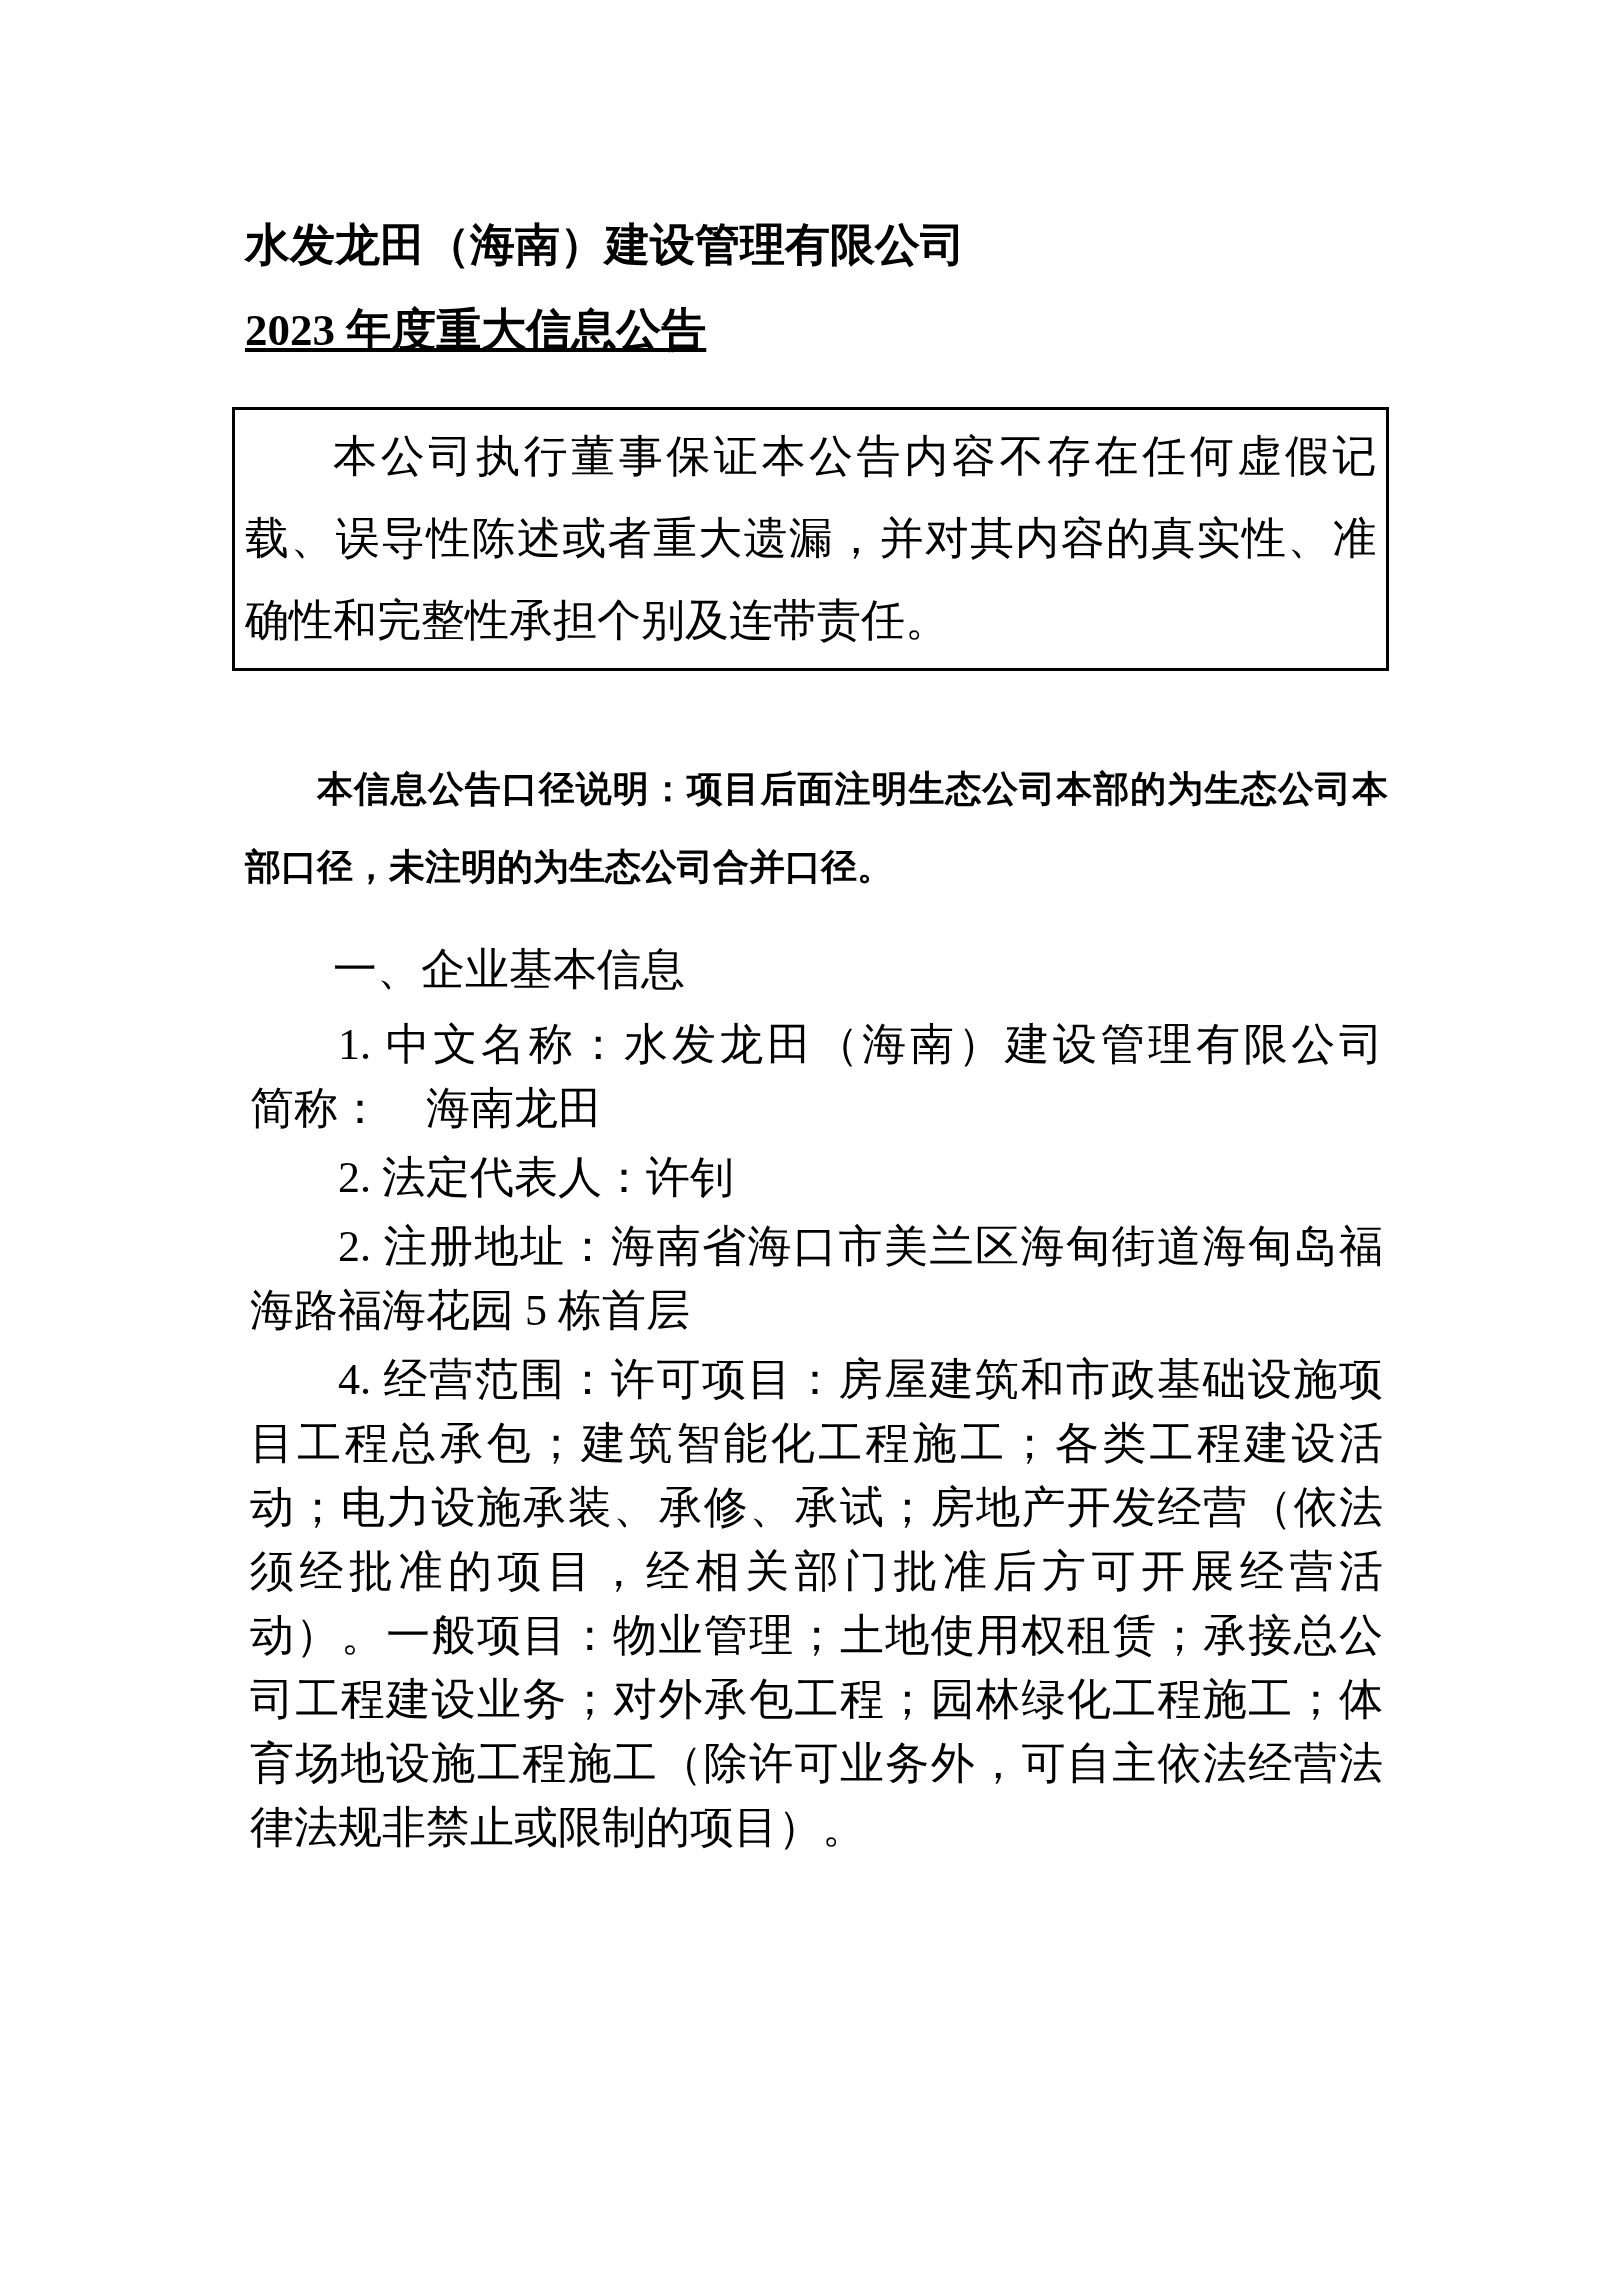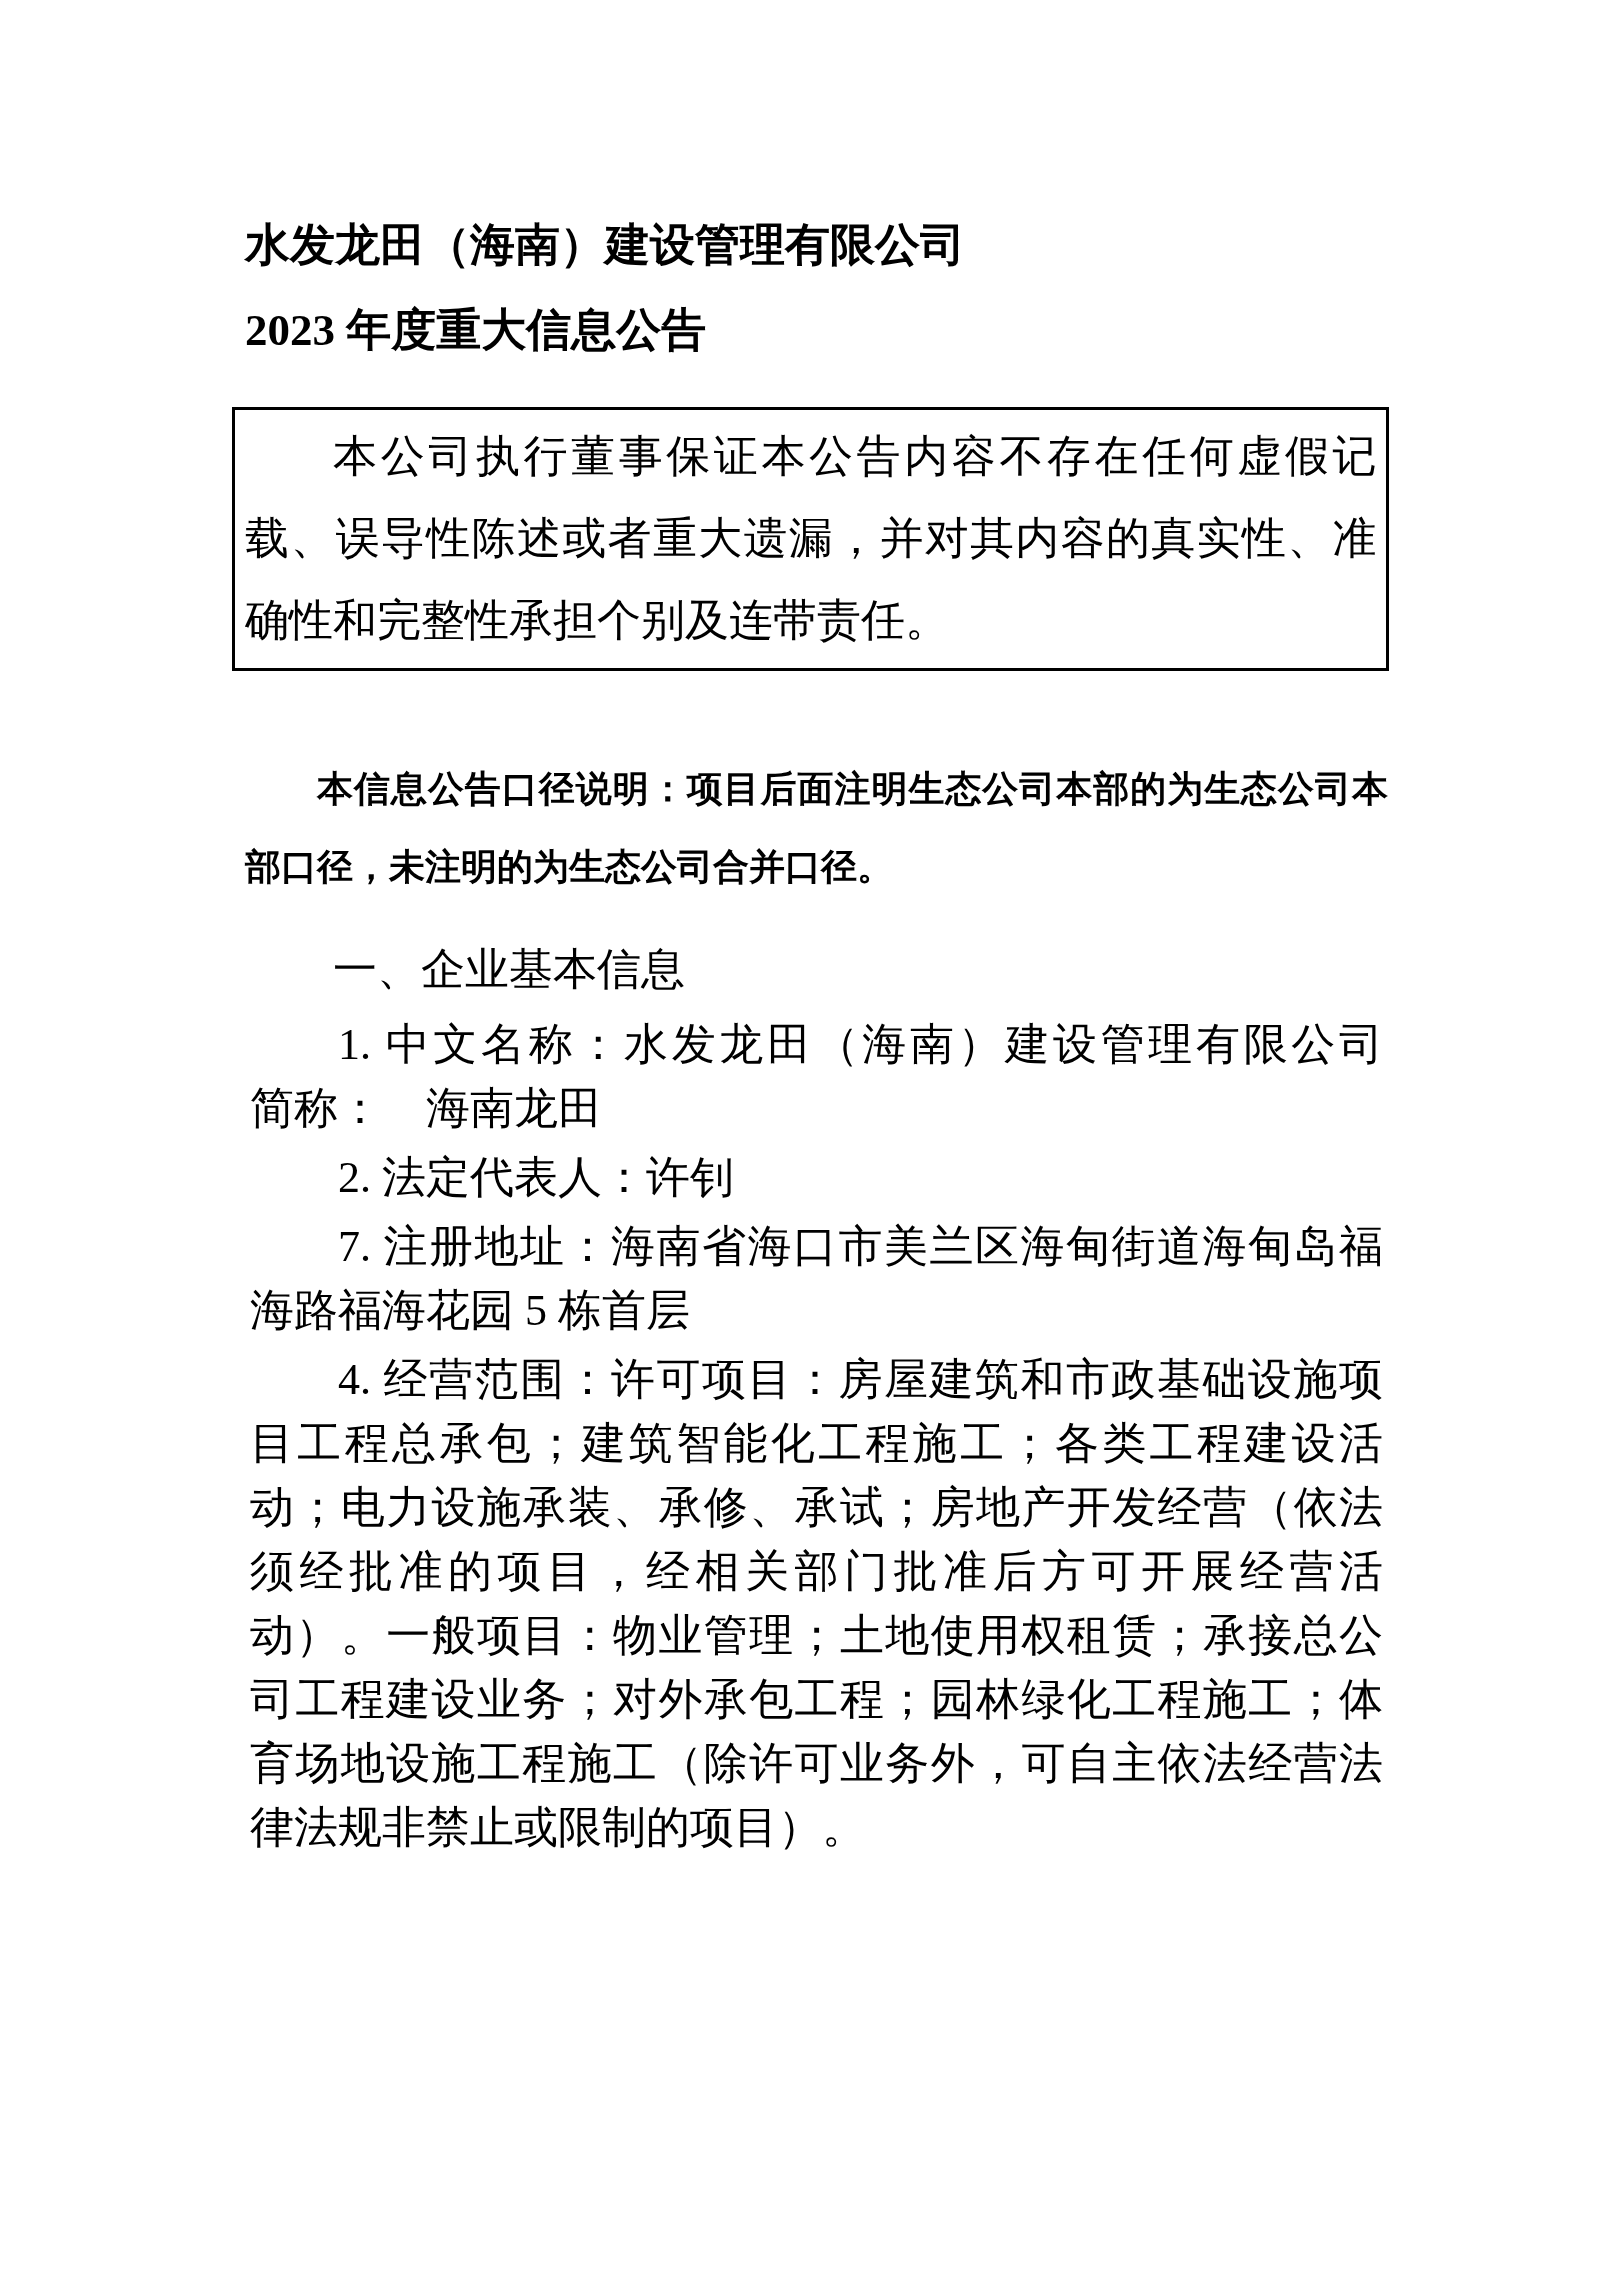--- a/index.html
+++ b/index.html
@@ -17,20 +17,21 @@
     background: #ffffff;
   }
   .title {
     text-align: left;
     font-weight: bold;
     font-size: 45px;
     line-height: 57px;
   }
   .subtitle {
     margin-top: 28px;
+    text-decoration: underline;
   }
   .disclaimer {
     box-sizing: border-box;
     width: 1157px;
     margin: 48px 0 0 -12.7px;
     border: 3.9px solid #000000;
     padding: 5.9px 9.8px;
     font-size: 44px;
     line-height: 82px;
     text-align: justify;
@@ -73,18 +74,18 @@
   </div>
 
   <p class="statement">本信息公告口径说明：项目后面注明生态公司本部的为生态公司本部口径，未注明的为生态公司合并口径。</p>
 
   <div class="section-heading">一、企业基本信息</div>
 
   <p class="item">1. 中文名称：水发龙田（海南）建设管理有限公司　简称：　海南龙田</p>
 
   <p class="item">2. 法定代表人：许钊</p>
 
-  <p class="item">7. 注册地址：海南省海口市美兰区海甸街道海甸岛福海路福海花园 5 栋首层</p>
+  <p class="item">2. 注册地址：海南省海口市美兰区海甸街道海甸岛福海路福海花园 5 栋首层</p>
 
   <p class="item">4. 经营范围：许可项目：房屋建筑和市政基础设施项目工程总承包；建筑智能化工程施工；各类工程建设活动；电力设施承装、承修、承试；房地产开发经营（依法须经批准的项目，经相关部门批准后方可开展经营活动）。一般项目：物业管理；土地使用权租赁；承接总公司工程建设业务；对外承包工程；园林绿化工程施工；体育场地设施工程施工（除许可业务外，可自主依法经营法律法规非禁止或限制的项目）。</p>
 
 </div>
 
 
 </body></html>

